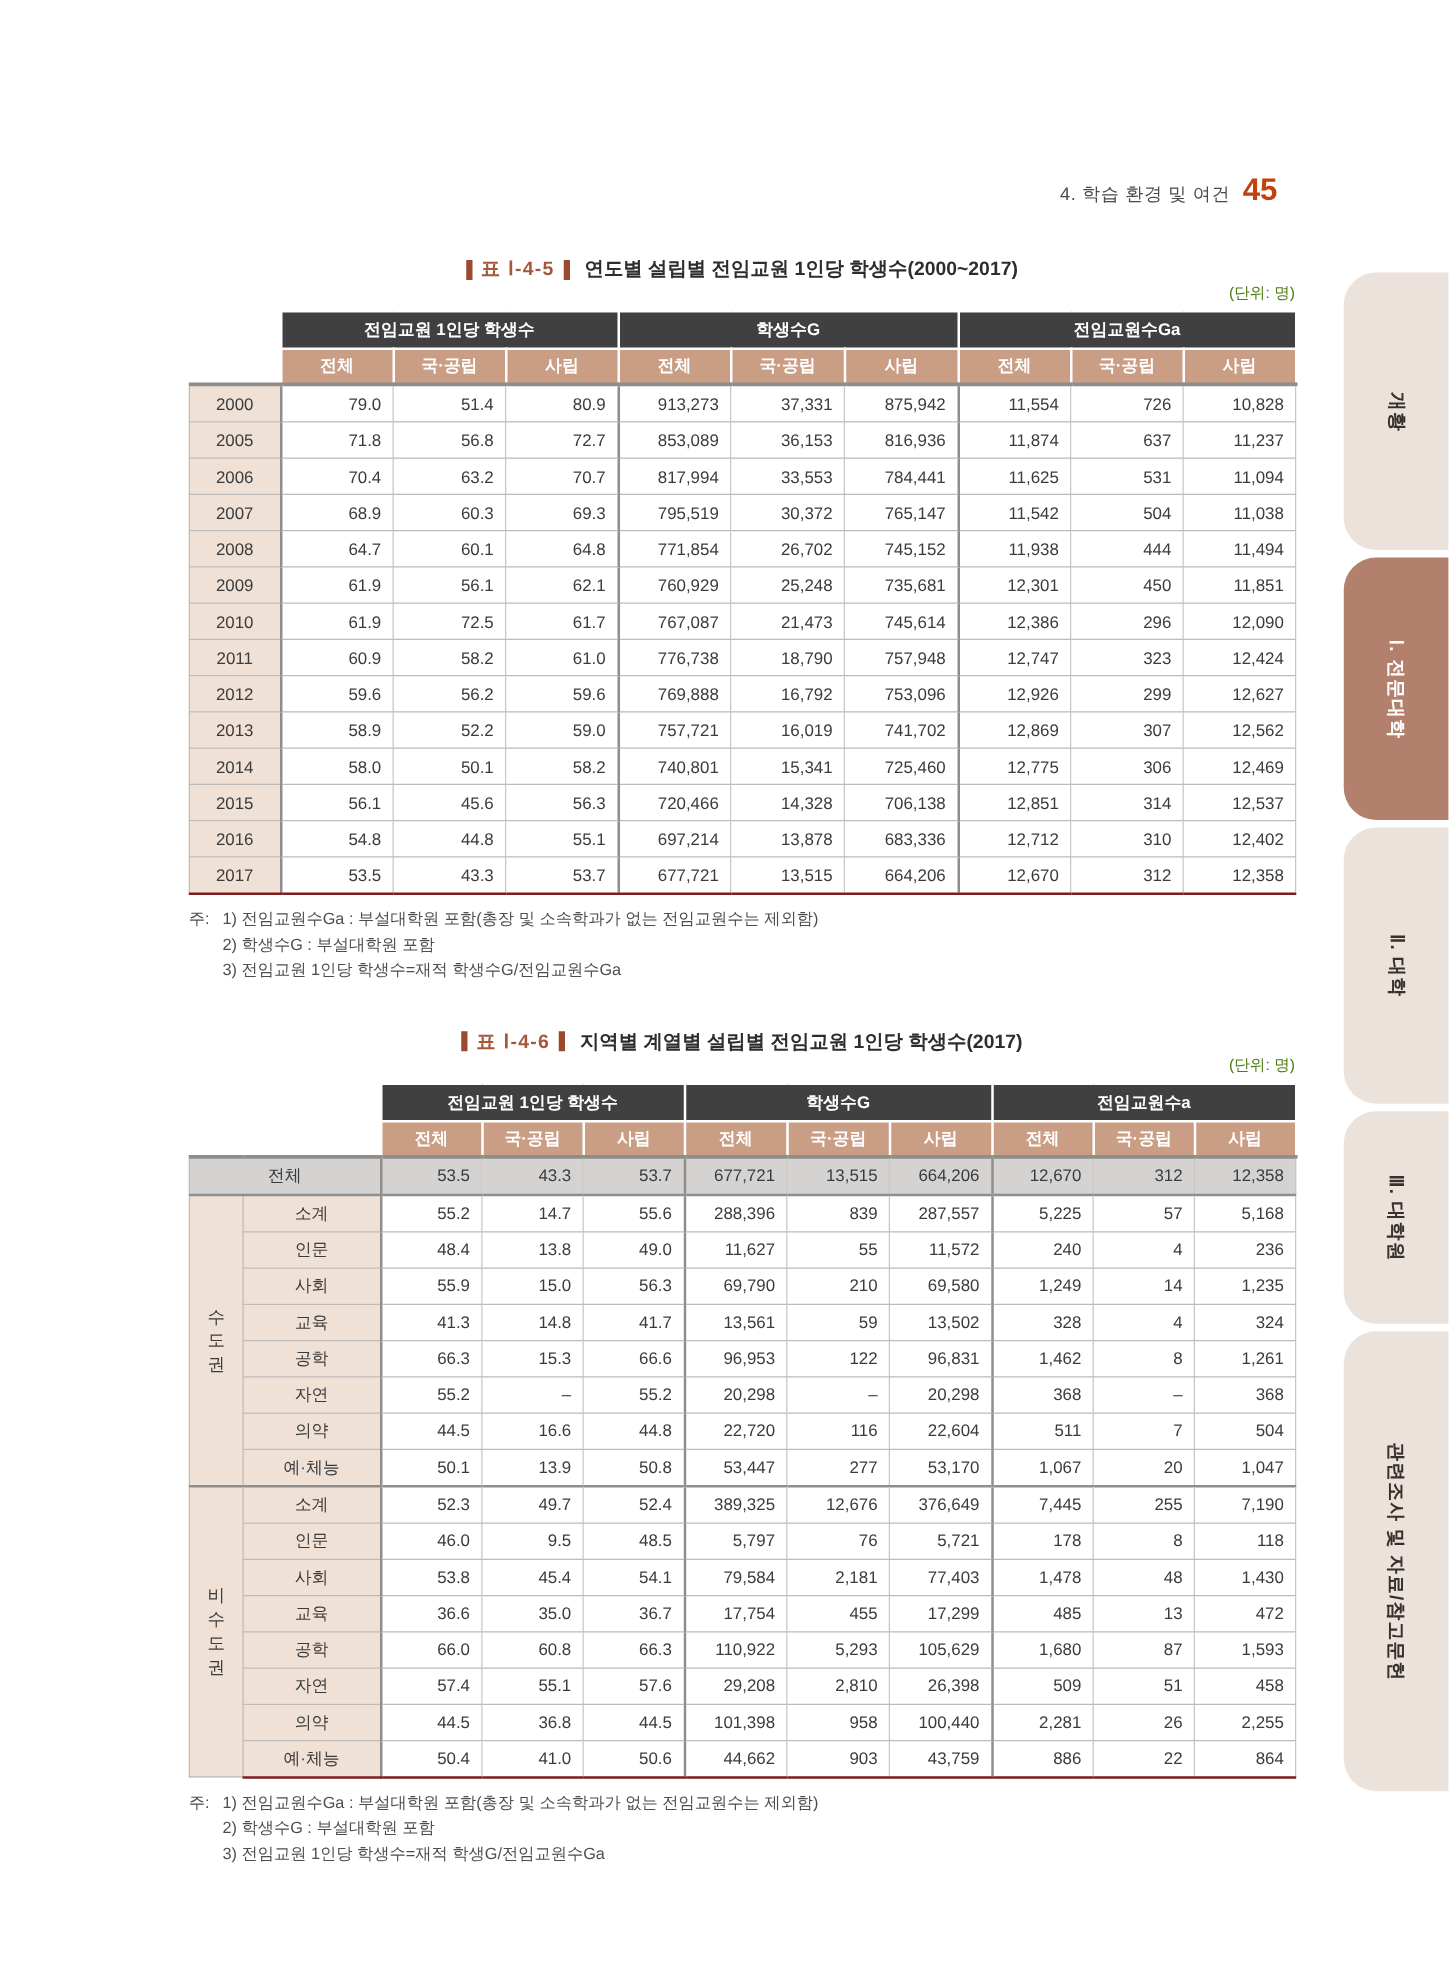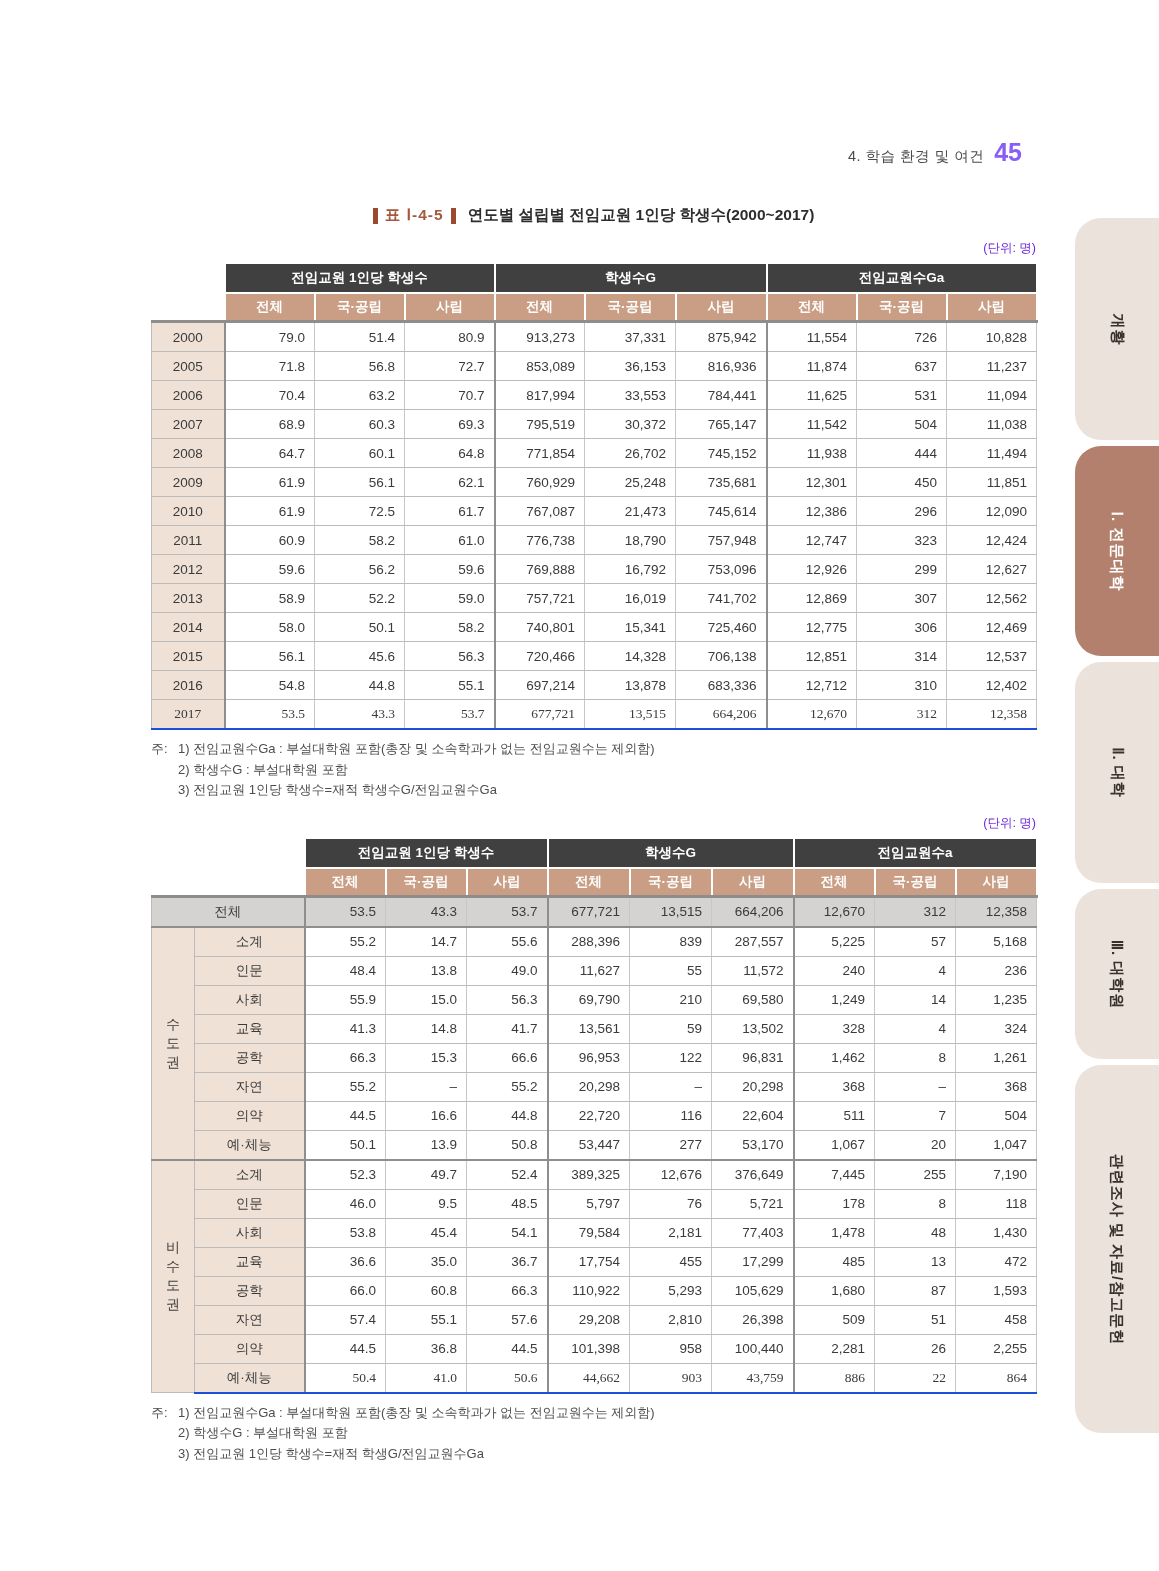--- a/index.html
+++ b/index.html
@@ -3,53 +3,53 @@
 <meta charset="utf-8">
 <style>
   html,body { margin:0; padding:0; background:#fff; }
   .page {
     position:relative; width:1159px; height:1571px; background:#ffffff;
     font-family:"Liberation Sans", sans-serif; overflow:hidden;
   }
   
   .page-header { position:absolute; top:138px; right:137px; display:flex; align-items:baseline; gap:10px; }
   .ph-section { font-size:14.5px; color:#4a4a4a; letter-spacing:0.5px; }
-  .ph-num { font-size:25px; color:#8b5cf6; font-weight:bold;text-align:center; }
+  .ph-num { font-size:25px; color:#c2410c; font-weight:bold;text-align:center; }
 
   
   .content { position:absolute; left:151px; top:0; width:885px; }
 
   .tbl-title { margin-top:205px; display:flex; justify-content:center; align-items:center; gap:7px; font-size:15.5px; }
   .tbl-title.second { margin-top:36px; }
   .bar { width:5px; height:16px; background:#9c4a2f; display:inline-block; }
   .tag { color:#a5573c; font-weight:bold; letter-spacing:1px; white-space:nowrap; }
   .title-text { color:#2d2d2d; font-weight:bold; margin-left:5px; white-space:nowrap; }
 
-  .unit { text-align:right; font-size:12.5px; color:#6d28d9; margin-top:14px; }
+  .unit { text-align:right; font-size:12.5px; color:#4d7c0f; }
 
   
   table { border-collapse:collapse; width:885px; margin-top:5px; table-layout:fixed; }
   th.corner { background:#ffffff; border:none; }
   th.grp  { background:#404040; color:#fff; font-weight:bold; font-size:13.5px; height:26px; border:2px solid #ffffff; }
   th.sub  { background:#c99e85; color:#fff; font-weight:bold; font-size:13.5px; height:24px; border:2px solid #ffffff; }
 
   td { font-size:13.5px; color:#3b3b3b; height:26px; border-bottom:1px solid #bdbbb9; background:#fff; }
   td.year, td.cat {
     background:#efe1d6; text-align:center;
     border-left:1px solid #bdbbb9; border-right:2px solid #908e8c;
   }
   td.region {
     background:#efe1d6; text-align:center; vertical-align:middle;
     white-space:pre-line; line-height:19px; font-size:14px;
     border-left:1px solid #bdbbb9; border-right:1px solid #bdbbb9;
   }
   td.num { text-align:right; padding-right:9px; border-right:1px solid #c9c7c5; }
   td.num.grpb { border-left:2px solid #908e8c; }
   tr.first td { border-top:3px solid #8f8d8b; }
-  tr.last td { border-bottom:2px solid #1d4ed8;font-family:Liberation Serif, serif; }
+  tr.last td { border-bottom:2px solid #7f1d1d; }
   tr.total td { background:#d5d3d2; border-bottom:2px solid #908e8c; }
   tr.total td.lbl { text-align:center; border-left:1px solid #bdbbb9; border-right:2px solid #908e8c; }
   tr.region-start td { border-top:2px solid #908e8c; }
 
   
   .footnotes { margin-top:9px; font-size:13px; color:#4d4d4d; line-height:20.5px; display:flex; }
   .fn-label { width:27px; flex:none; }
   .fn-lines { flex:1; }
 
   
@@ -285,20 +285,26 @@
       </table>
     <div class="footnotes" id="fn1">
         <div class="fn-label">주:</div>
         <div class="fn-lines">
           <div>1) 전임교원수Ga : 부설대학원 포함(총장 및 소속학과가 없는 전임교원수는 제외함)</div>
           <div>2) 학생수G : 부설대학원 포함</div>
           <div>3) 전임교원 1인당 학생수=재적 학생수G/전임교원수Ga</div>
         </div>
       </div>
 
+    <div class="tbl-title second">
+      <span class="bar"></span>
+      <span class="tag">표 Ⅰ-4-6</span>
+      <span class="bar"></span>
+      <span class="title-text">지역별 계열별 설립별 전임교원 1인당 학생수(2017)</span>
+    </div>
     <div class="unit">(단위: 명)</div>
     <table id="table2">
         <colgroup>
           <col style="width: 43px;">
           <col style="width: 110px;">
           <col style="width: 81px;">
           <col style="width: 81px;">
           <col style="width: 81px;">
           <col style="width: 82px;">
           <col style="width: 82px;">

